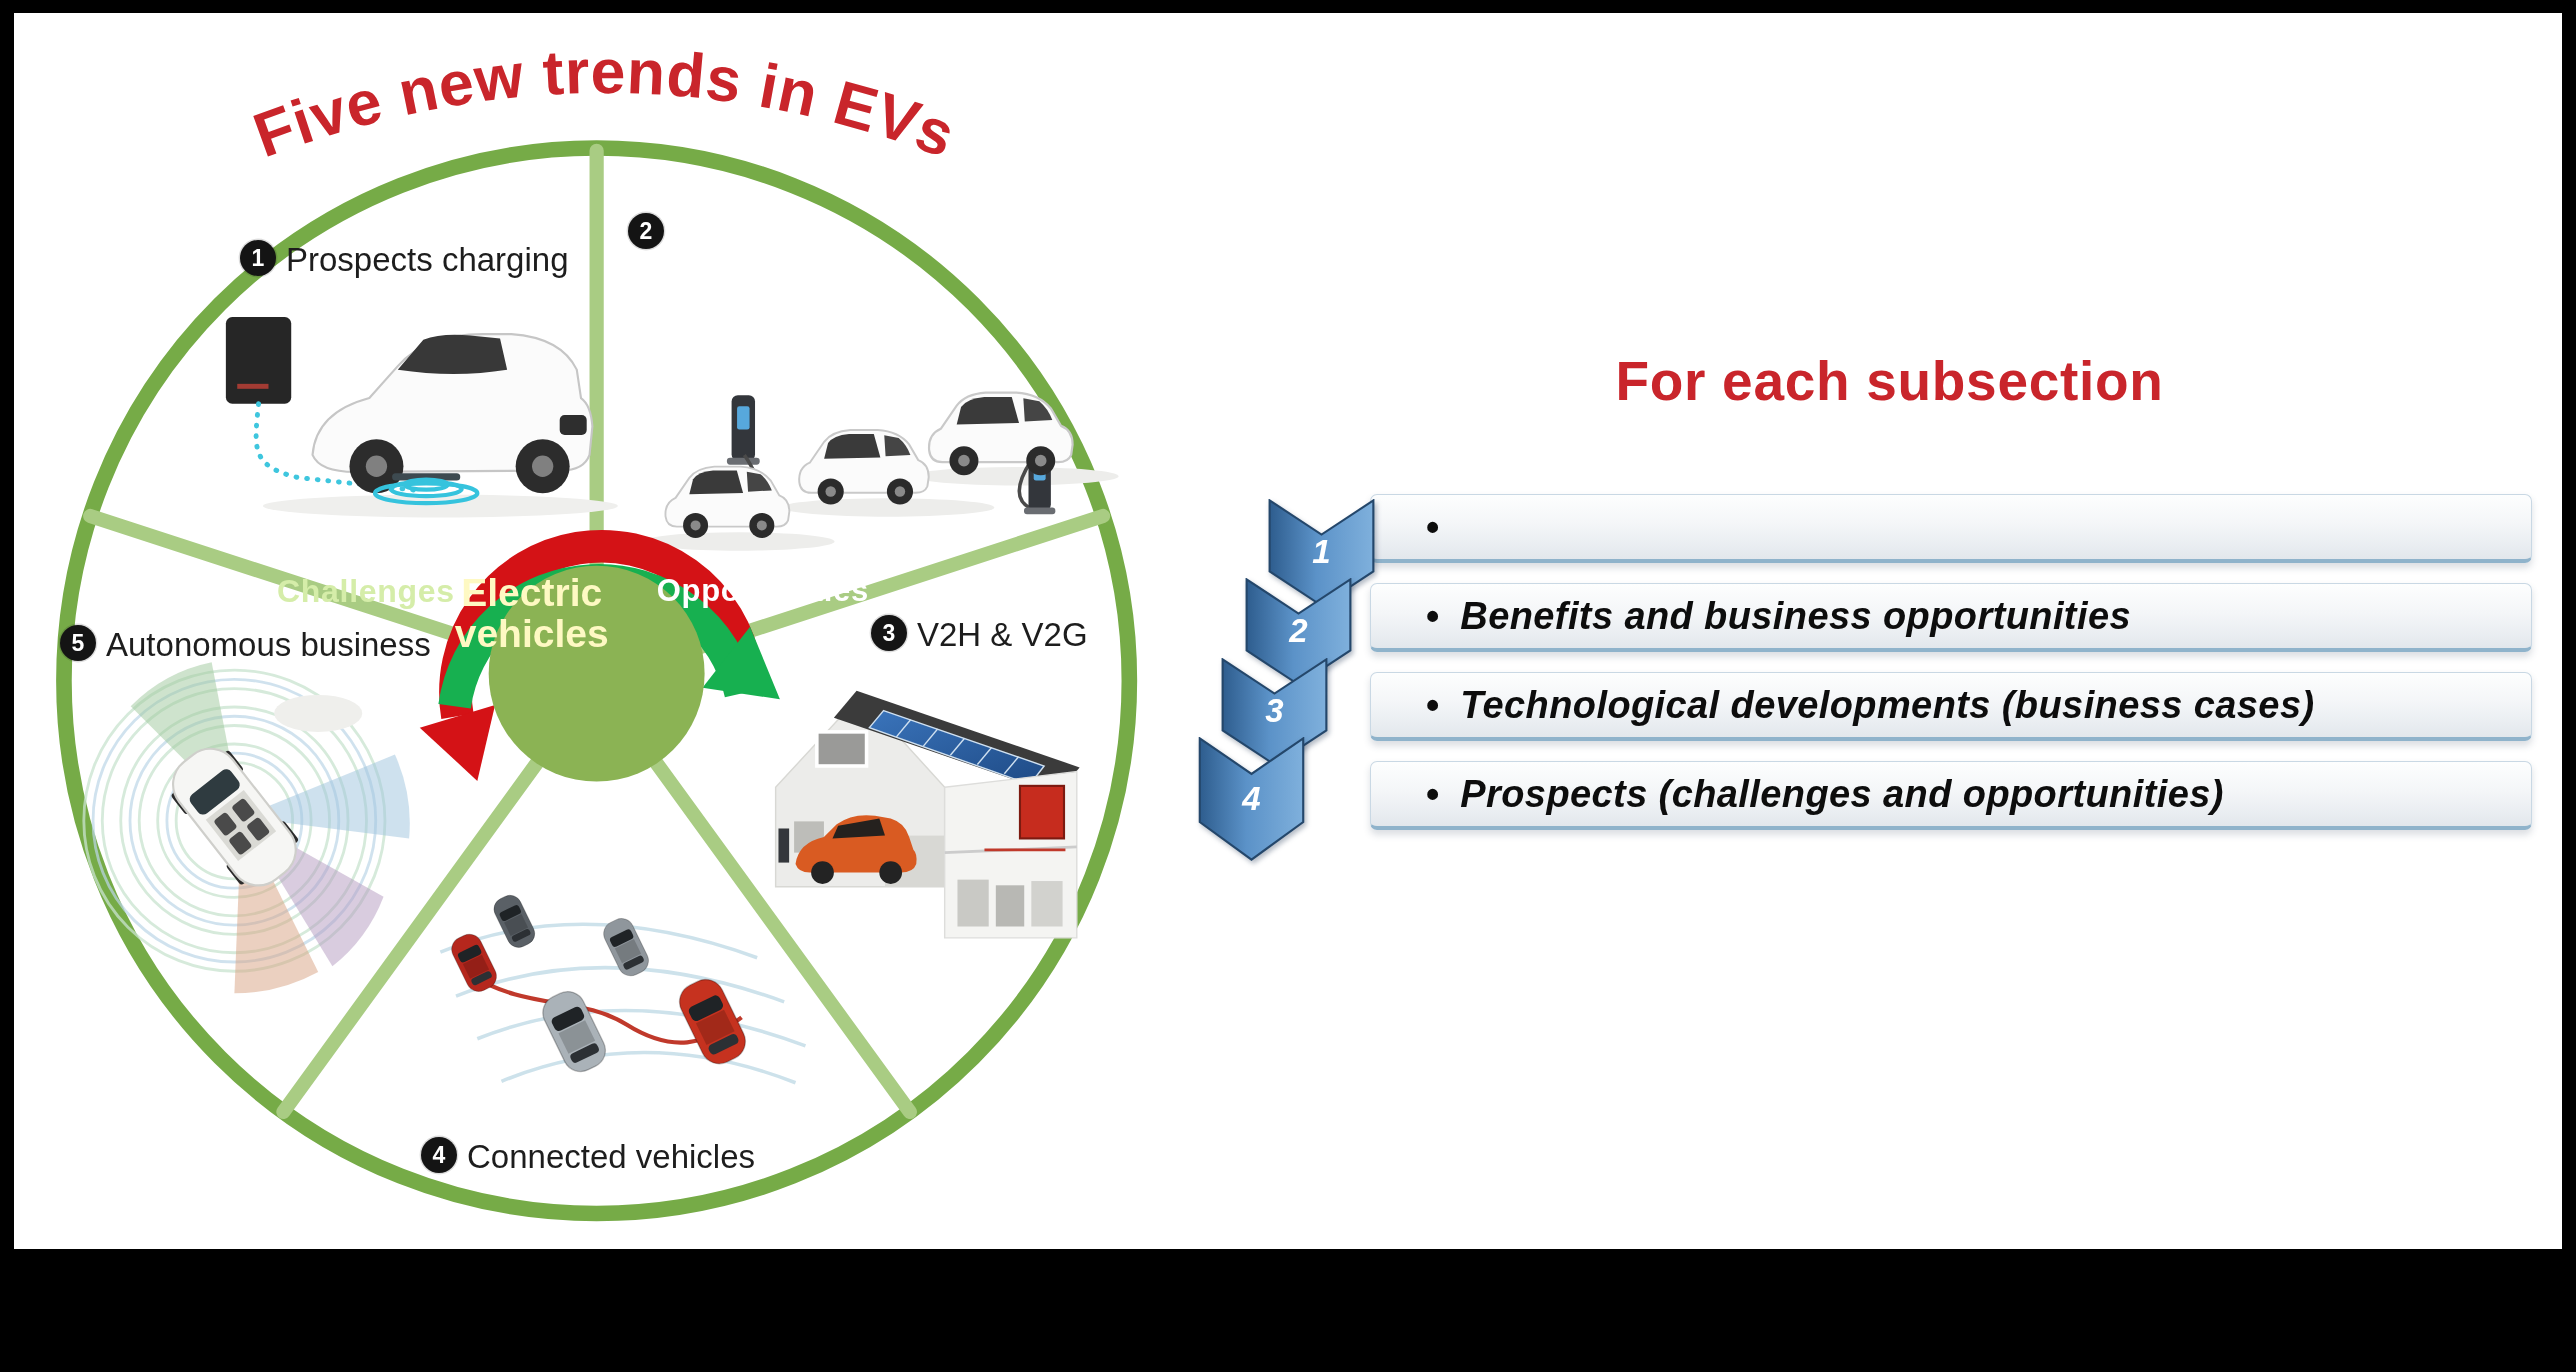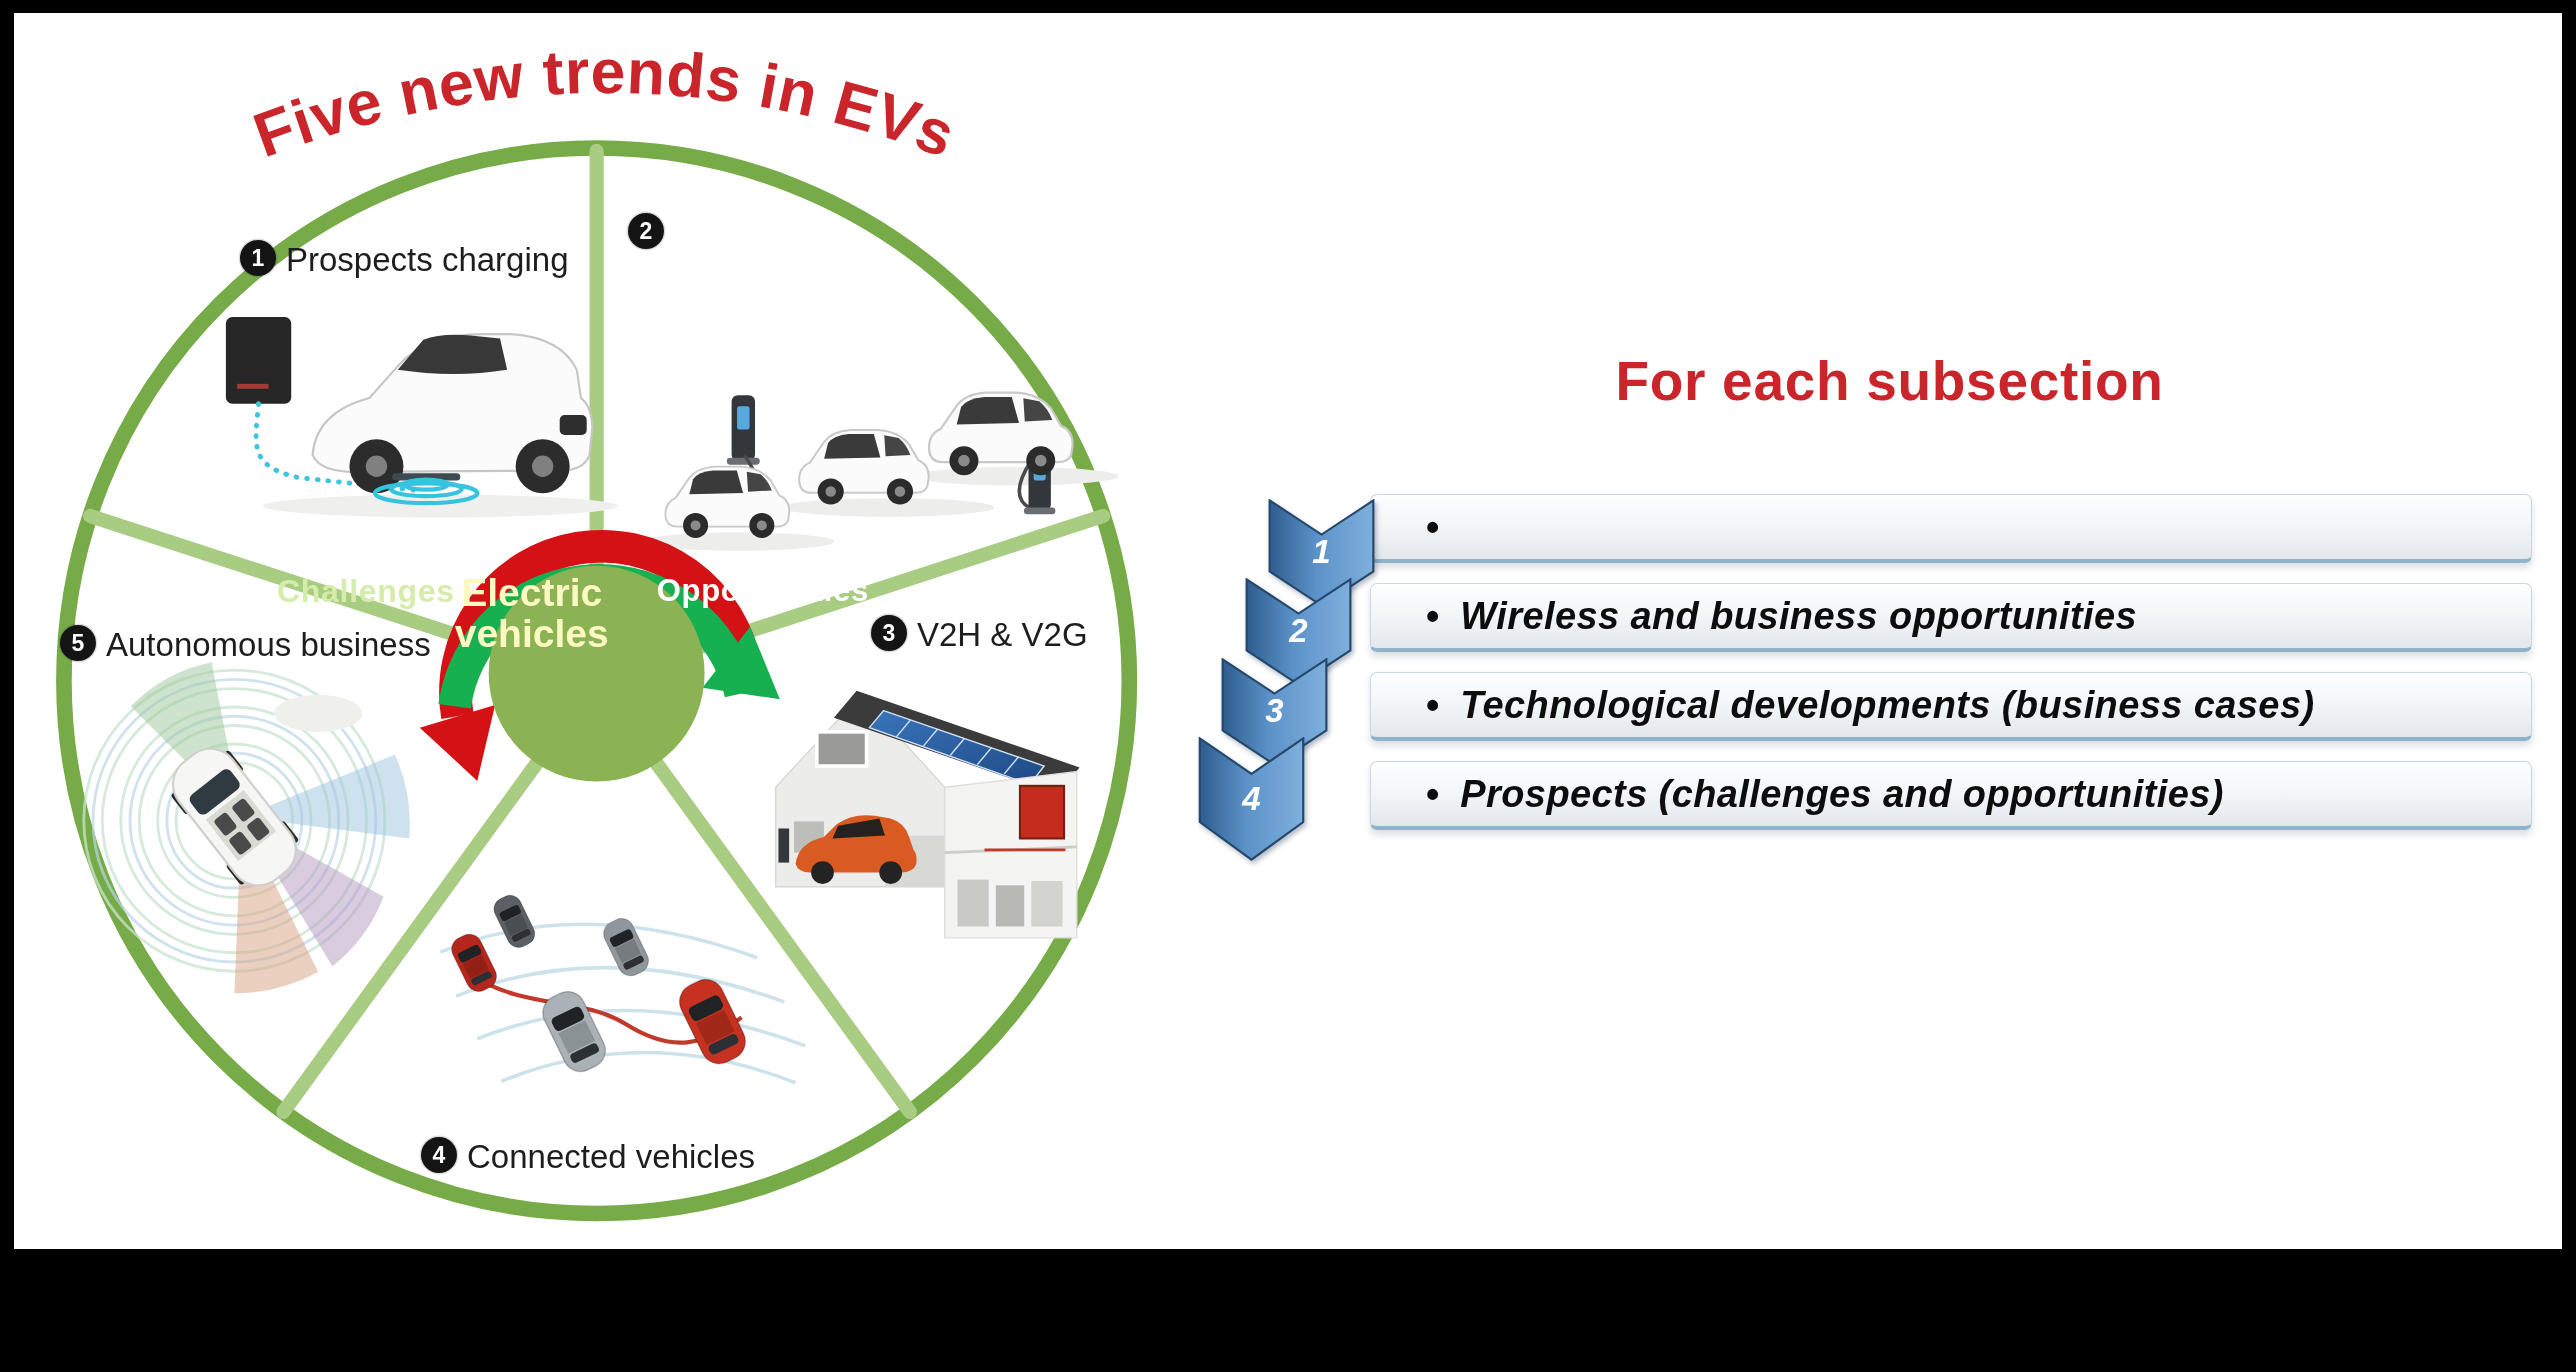--- a/index.html
+++ b/index.html
@@ -258,21 +258,21 @@
   <div class="hub-bottom">Opportunities</div>
 </div>
 
 <div class="abs heading">For each subsection</div>
 
 <div class="abs bar" style="top:494px;">
   <span class="bar-bullet">•</span>
 </div>
 <div class="abs bar" style="top:583px;">
   <span class="bar-bullet">•</span>
-  <span class="bar-text">Wireless and business opportunities</span>
+  <span class="bar-text">Benefits and business opportunities</span>
 </div>
 <div class="abs bar" style="top:672px;">
   <span class="bar-bullet">•</span>
   <span class="bar-text">Technological developments (business cases)</span>
 </div>
 <div class="abs bar" style="top:761px;">
   <span class="bar-bullet">•</span>
   <span class="bar-text">Prospects (challenges and opportunities)</span>
 </div>
 

